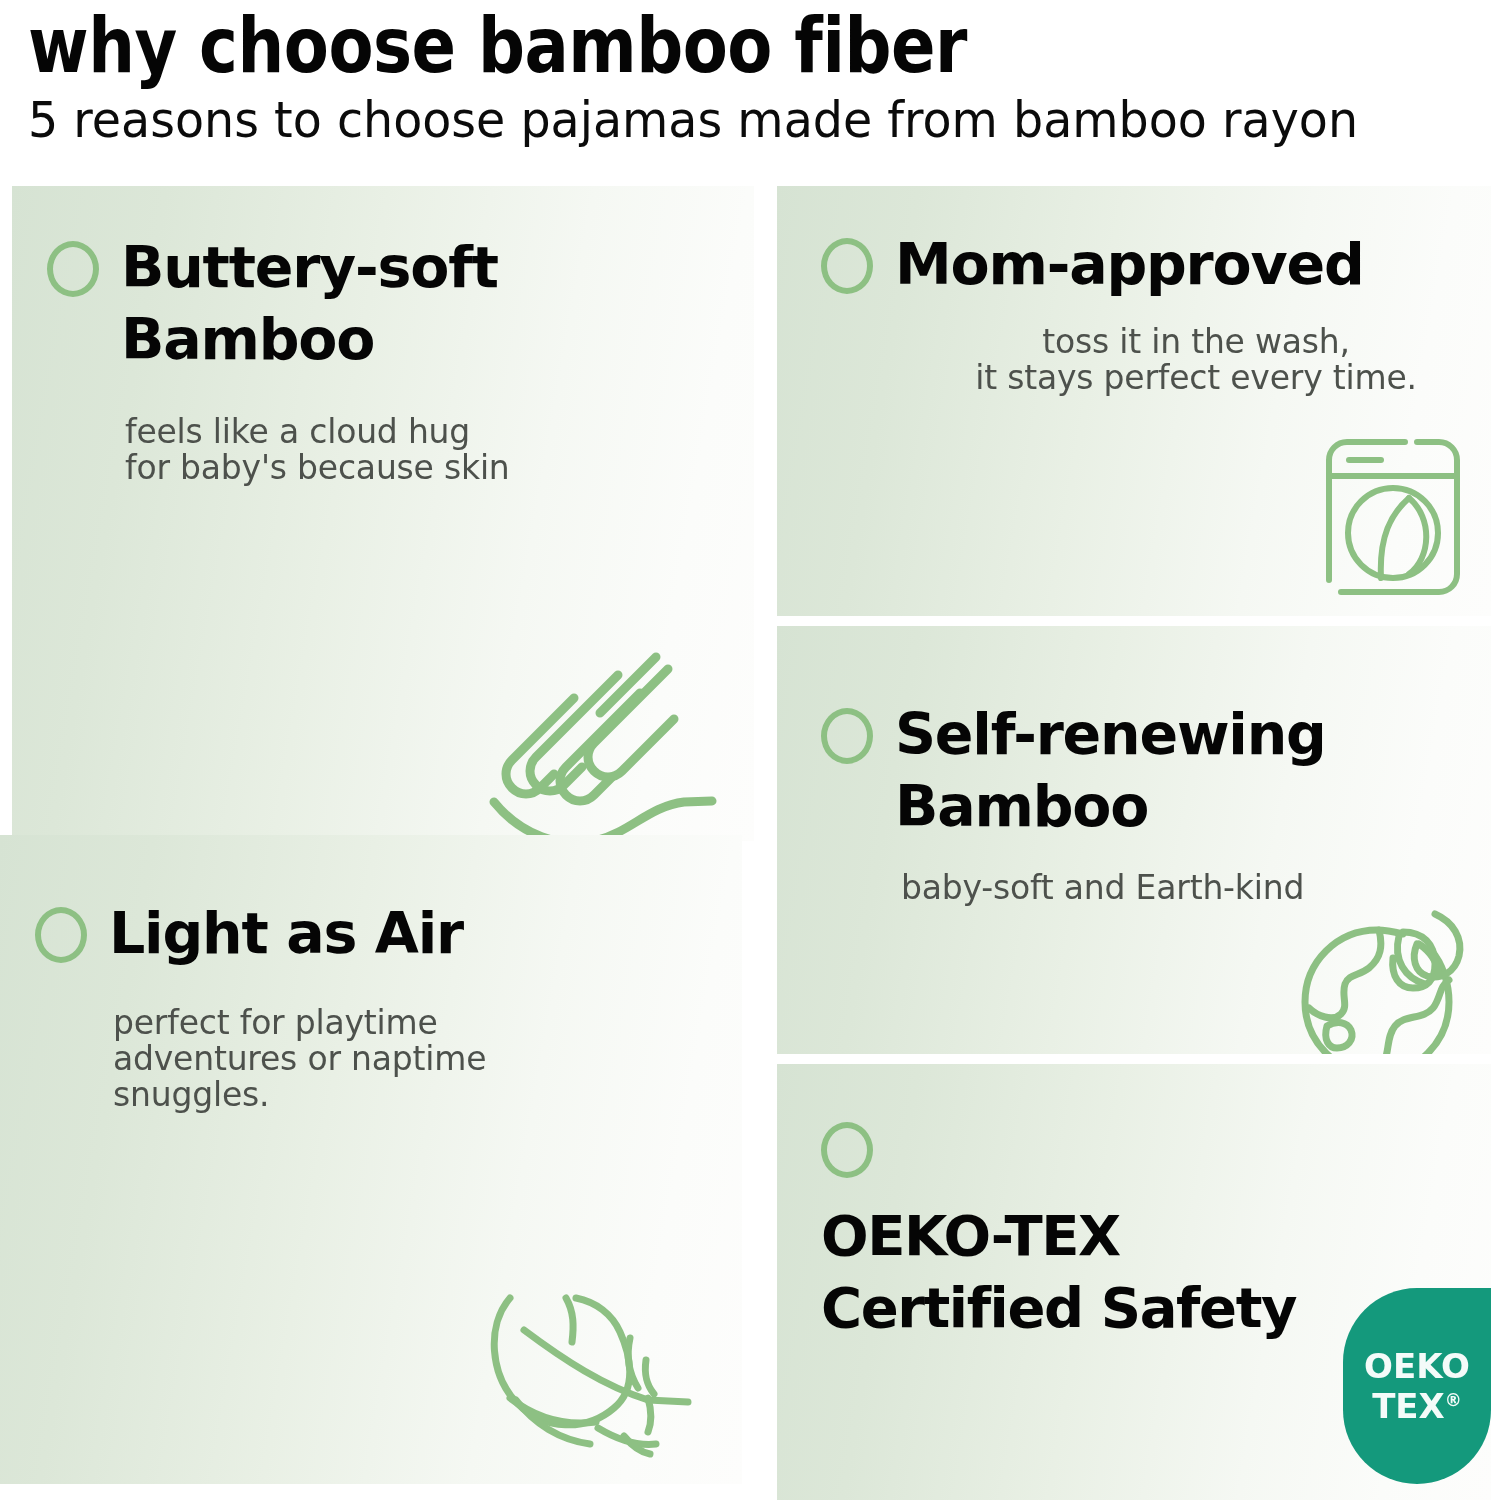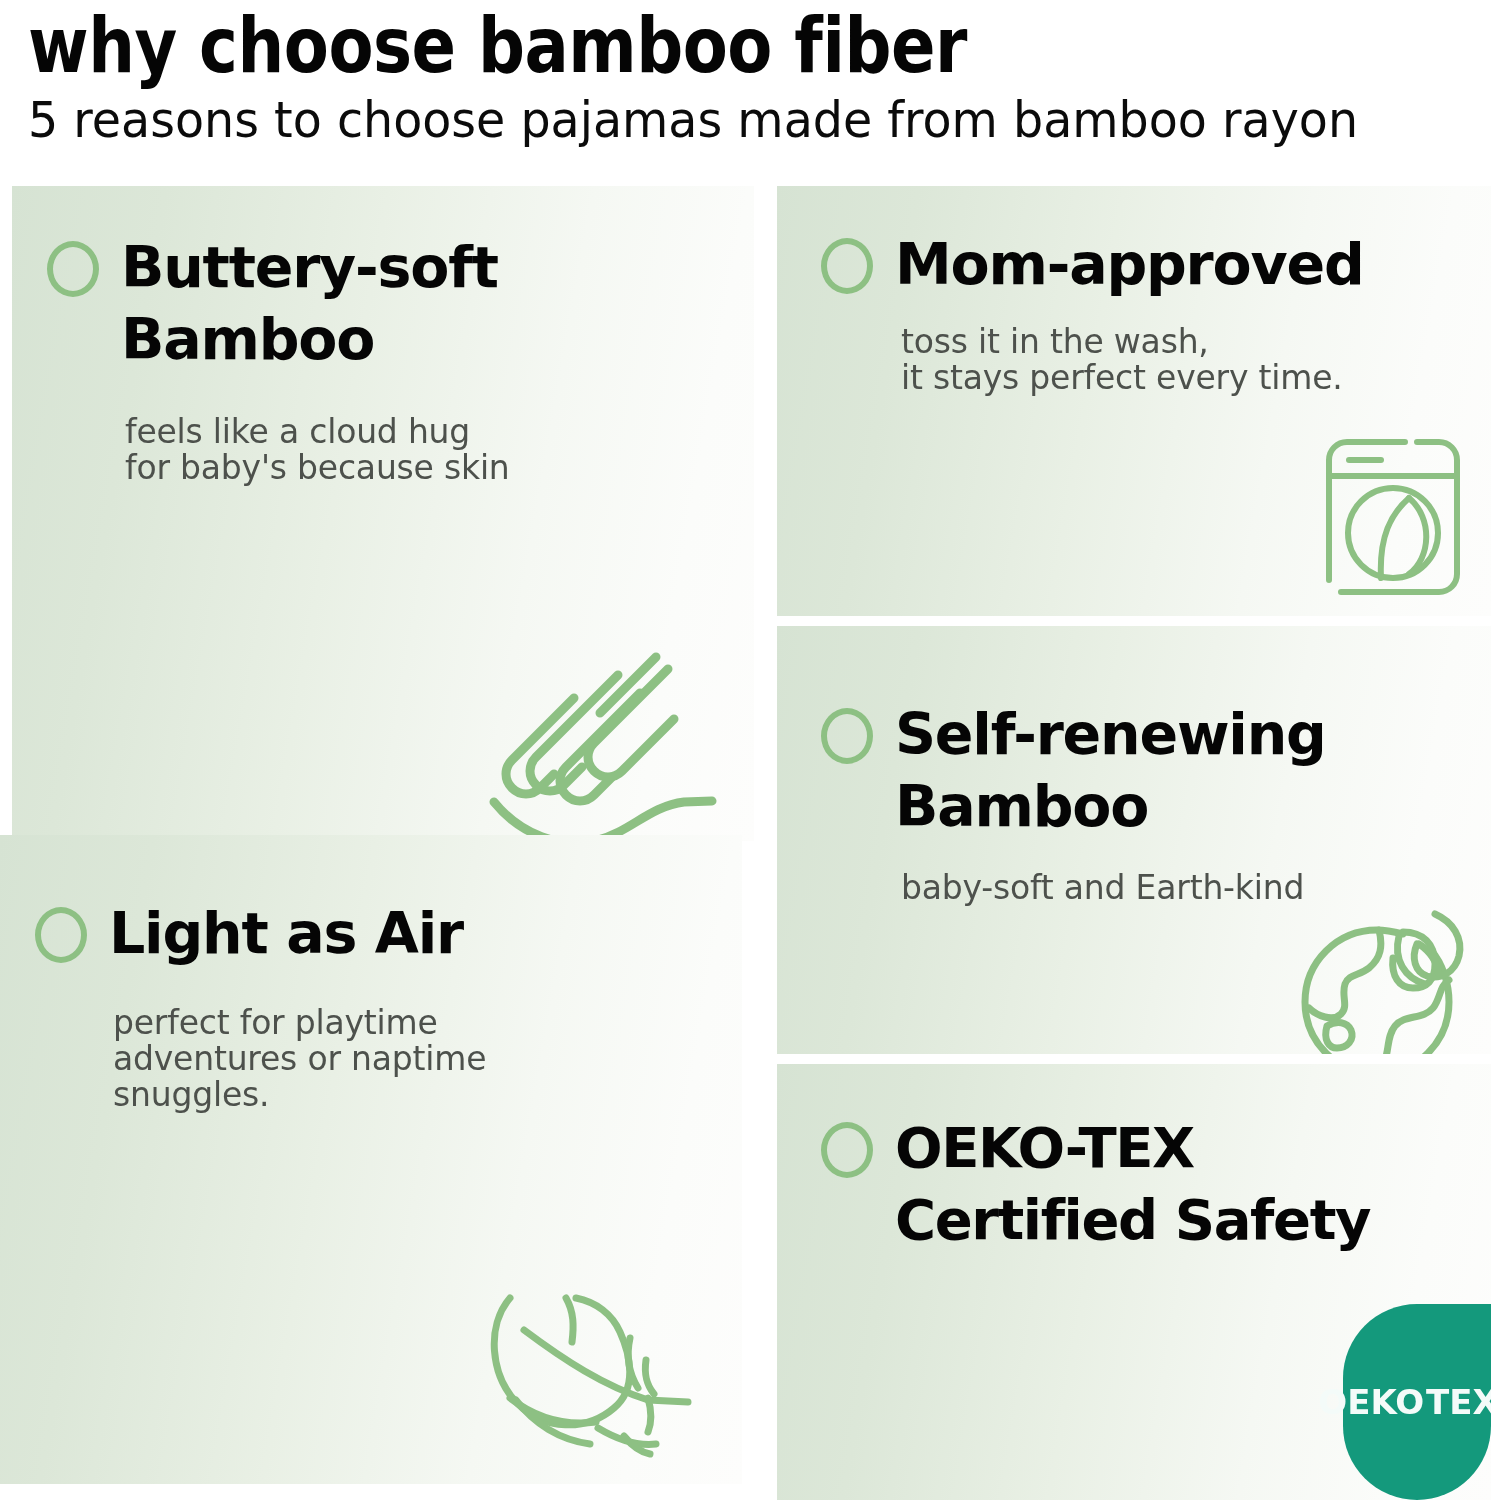--- a/index.html
+++ b/index.html
@@ -53,40 +53,40 @@
   }
   .card {
     position: absolute;
     background: linear-gradient(100deg, #d6e3d3 0%, #dce7d8 18%, #e9f0e5 44%, #f5f8f3 68%, #fbfcfa 86%, #fdfdfc 100%);
     overflow: hidden;
   }
   
   .card-1 { left: 12px;   top: 0;    width: 742px; height: 655px; }
   .card-4 { left: 0;   top: 649px; width: 742px; height: 649px; }
   
-  .card-2 { left: 777px; top: 0;    width: 714px; height: 430px; }
+  .card-2 { left: 777px; top: 0;    width: 714px; height: 430px; text-align: center; }
   .card-3 { left: 777px; top: 440px; width: 714px; height: 428px; }
   .card-5 { left: 777px; top: 878px; width: 714px; height: 436px; }
 
   .card-inner {
     position: relative;
     height: 100%;
     width: 100%;
   }
 
   .head-row {
     display: flex;
     align-items: flex-start;
     gap: 22px;
   }
   .card-1 .head-row { padding: 45px 0 0 35px; }
   .card-4 .head-row { padding: 62px 0 0 35px; }
   .card-2 .head-row { padding: 42px 0 0 44px; }
   .card-3 .head-row { padding: 42px 0 0 44px; margin-top: 30px; }
-  .card-5 .head-row { padding: 48px 0 0 44px; }
+  .card-5 .head-row { padding: 48px 0 0 44px; flex-direction: column; }
 
   .bullet {
     flex: 0 0 auto;
     width: 52px;
     height: 56px;
     border: 6px solid #8dc083;
     border-radius: 50%;
     box-sizing: border-box;
     margin-top: 10px;
   }
@@ -122,27 +122,27 @@
   .icon-abs { position: absolute; }
   .icon-hand    { right: 26px;  bottom: -42px; }
   .icon-feather { right: 30px;  bottom: 12px; }
   .icon-washer  { right: 18px;  bottom: 14px; }
   .icon-earth   { right: 8px;   bottom: -16px; }
 
   
   .oeko-badge {
     position: absolute;
     right: 0px;
-    bottom: 0px;
+    bottom: 16px;
     width: 148px;
     height: 196px;
     background: #14997c;
     border-radius: 74px 0 74px 74px;
     display: flex;
-    flex-direction: row;
+    flex-direction: column;
     align-items: center;
     justify-content: center;
     gap: 2px;
     text-align: center;
   }
   .oeko-line1, .oeko-line2 {
     color: #f4fbf9;
     font-family: "DejaVu Sans", sans-serif;
     font-weight: 700;
     font-size: 34px;

